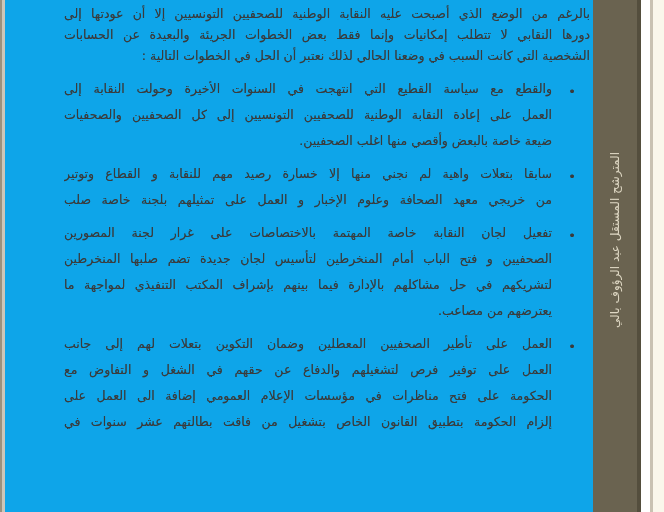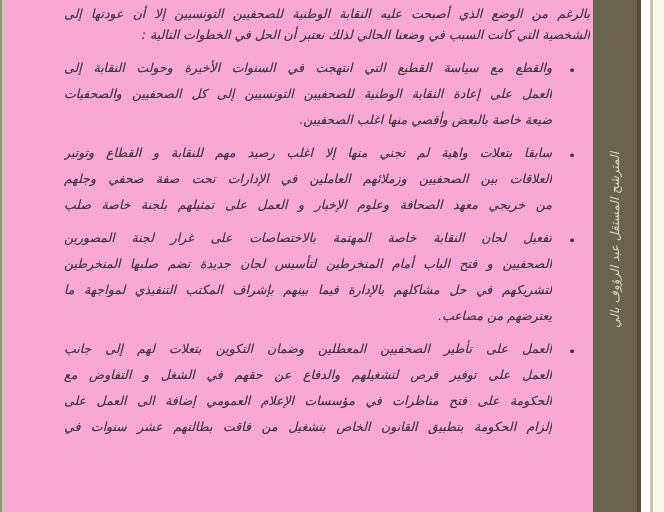--- a/index.html
+++ b/index.html
@@ -5,22 +5,21 @@
   html, body { margin: 0; padding: 0; }
   body {
     width: 664px; height: 512px;
     overflow: hidden;
     position: relative;
     background: #fefdf6;
     font-family: "DejaVu Sans", sans-serif;
   }
   .page {
     position: absolute; inset: 0;
-    background: #f9a8d4;
-    font-style: italic;
+    background: #0ea5e9;
   }
   
   .left-edge {
     position: absolute; left: 0; top: 0; bottom: 0; width: 5px;
     background: linear-gradient(to right, #9a9180 0 2px, #ccc6b9 2px 5px);
   }
   
   .white-gap {
     position: absolute; top: 0; bottom: 0; right: 14px; width: 9px;
     background: #ffffff;
@@ -78,34 +77,34 @@
 <body>
 
 <div class="page">
 
   <div class="left-edge"></div>
 
   <div class="content" dir="rtl">
 
     <div class="intro">
       <div class="line jline">بالرغم من الوضع الذي أصبحت عليه النقابة الوطنية للصحفيين التونسيين إلا أن عودتها إلى</div>
+      <div class="line jline">دورها النقابي لا تتطلب إمكانيات وإنما فقط بعض الخطوات الجريئة والبعيدة عن الحسابات</div>
       <div class="line lastline">الشخصية التي كانت السبب في وضعنا الحالي لذلك نعتبر أن الحل في الخطوات التالية :</div>
     </div>
 
     <div class="bullet">
       <span class="marker">•</span>
       <div class="line jline">والقطع مع سياسة القطيع التي انتهجت في السنوات الأخيرة وحولت النقابة إلى</div>
       <div class="line jline">العمل على إعادة النقابة الوطنية للصحفيين التونسيين إلى كل الصحفيين والصحفيات</div>
       <div class="line lastline">ضيعة خاصة بالبعض وأقصي منها اغلب الصحفيين.</div>
     </div>
 
     <div class="bullet">
       <span class="marker">•</span>
-      <div class="line jline">سابقا بتعلات واهية لم نجني منها إلا اغلب رصيد مهم للنقابة و القطاع وتوتير</div>
-      <div class="line jline">العلاقات بين الصحفيين وزملائهم العاملين في الإدارات تحت صفة صحفي وجلهم</div>
+      <div class="line jline">سابقا بتعلات واهية لم نجني منها إلا خسارة رصيد مهم للنقابة و القطاع وتوتير</div>
       <div class="line jline">من خريجي معهد الصحافة وعلوم الإخبار و العمل على تمثيلهم بلجنة خاصة صلب</div>
     </div>
 
     <div class="bullet">
       <span class="marker">•</span>
       <div class="line jline">تفعيل لجان النقابة خاصة المهتمة بالاختصاصات على غرار لجنة المصورين</div>
       <div class="line jline">الصحفيين و فتح الباب أمام المنخرطين لتأسيس لجان جديدة تضم صلبها المنخرطين</div>
       <div class="line jline">لتشريكهم في حل مشاكلهم بالإدارة فيما بينهم بإشراف المكتب التنفيذي لمواجهة ما</div>
       <div class="line lastline">يعترضهم من مصاعب.</div>
     </div>

